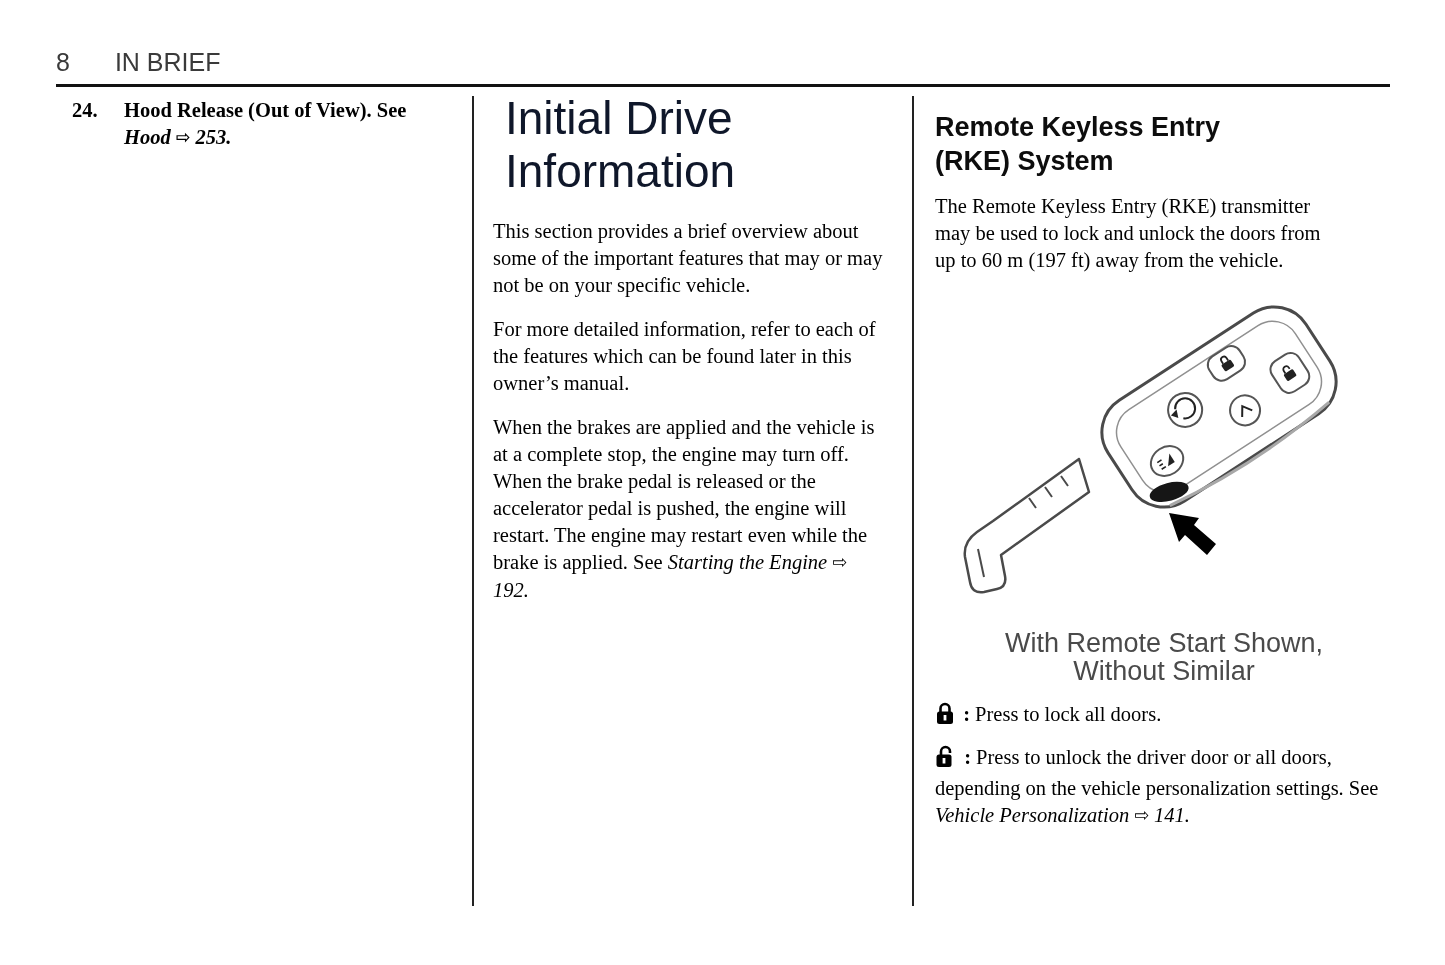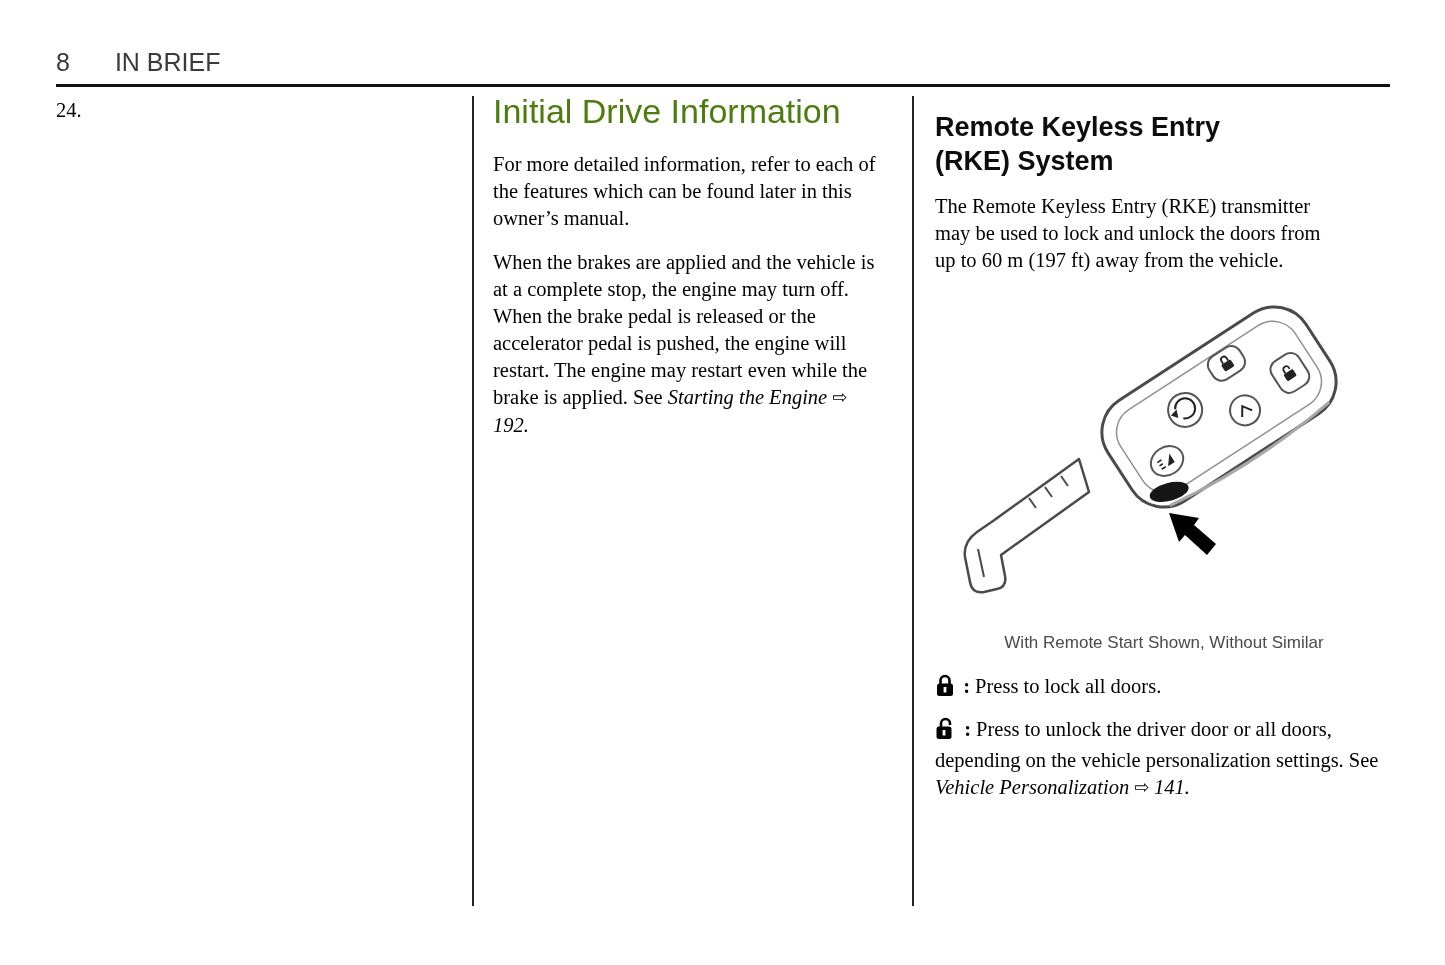--- a/index.html
+++ b/index.html
@@ -15,21 +15,21 @@
     position:absolute; left:56px; top:48px;
     font-family:"Liberation Sans", sans-serif;
     font-size:25px; color:#3a3a3a; display:flex; gap:45px;
   }
   .header-rule {
     position:absolute; left:56px; top:84px; width:1334px; height:3px;
     background:#111;
   }
 
   
-  .col1 { position:absolute; left:56px;  top:97px;  width:405px; }
+  .col1 { position:absolute; left:72px;  top:97px;  width:405px;font-weight:bold; }
   .col2 { position:absolute; left:493px; top:92px;  width:400px; }
   .col3 { position:absolute; left:935px; top:92px;  width:458px; }
   .vdiv { position:absolute; top:96px; height:810px; width:2px; background:#222; }
   .vdiv1 { left:472px; }
   .vdiv2 { left:912px; }
 
   
   p, .txt { font-size:20.5px; line-height:27px; color:#000; }
   p { margin:0 0 17px 0; }
   em { font-style:italic; }
@@ -39,35 +39,35 @@
   }
 
   
   .list-item { display:flex; margin-bottom:19px; }
   .list-item .num { width:52px; flex:none; font-size:20.5px; line-height:27px; }
   .list-item .txt { width:332px; }
 
   
   .h-light {
     font-family:"Liberation Sans", sans-serif; font-weight:400;
-    font-size:34px; color:#4d7c0f; line-height:1.15; margin:0 0 20px 0;
+    font-size:46px; color:#0f172a; line-height:1.15; margin:0 0 20px 12px;
   }
   .h-bold {
     font-family:"Liberation Sans", sans-serif; font-weight:700;
     font-size:27px; color:#0d0d0d; line-height:1.26; margin:24px 0 15px 0;
   }
   .h-bold.first { margin-top:18px; }
   .h-bold.wrap { max-width:322px; }
 
   .col2 p, .col3 p.body { width:392px; }
 
   
   .figure { width:440px; height:322px; margin:4px 0 2px 2px; }
   .caption {
-    font-family:"Liberation Sans", sans-serif; font-size:17px; line-height:28px;
+    font-family:"Liberation Sans", sans-serif; font-size:27px; line-height:28px;
     color:#4a4a4a; text-align:center; max-width:382px; margin:16px auto 16px auto;
   }
 
   
   .bullet { margin-bottom:12px; }
   .bicon { display:inline-block; vertical-align:-4px; margin-right:3px; }
   .sep { font-weight:bold; }
 </style>
 </head>
 <body>
@@ -79,25 +79,32 @@
     <span>IN BRIEF</span>
   </div>
   <div class="header-rule"></div>
 
   <div class="vdiv vdiv1"></div>
   <div class="vdiv vdiv2"></div>
 
   <div class="col1">
     <div class="list-item">
       <span class="num">24.</span>
+      <span class="txt">
+        <span>Hood Release (Out of View). See</span>
+        <em>Hood</em>
+        <em class="arrow">⇨</em>
+        <em>253.</em>
+      </span>
     </div>
   </div>
 
   <div class="col2">
     <h1 class="h-light">Initial Drive Information</h1>
+    <p>This section provides a brief overview about some of the important features that may or may not be on your specific vehicle.</p>
     <p>For more detailed information, refer to each of the features which can be found later in this owner’s manual.</p>
 
     <p>
       <span>When the brakes are applied and the vehicle is at a complete stop, the engine may turn off. When the brake pedal is released or the accelerator pedal is pushed, the engine will restart. The engine may restart even while the brake is applied. See</span>
       <em>Starting the Engine</em>
       <em class="arrow">⇨</em>
       <em>192.</em>
     </p>
   </div>
 

